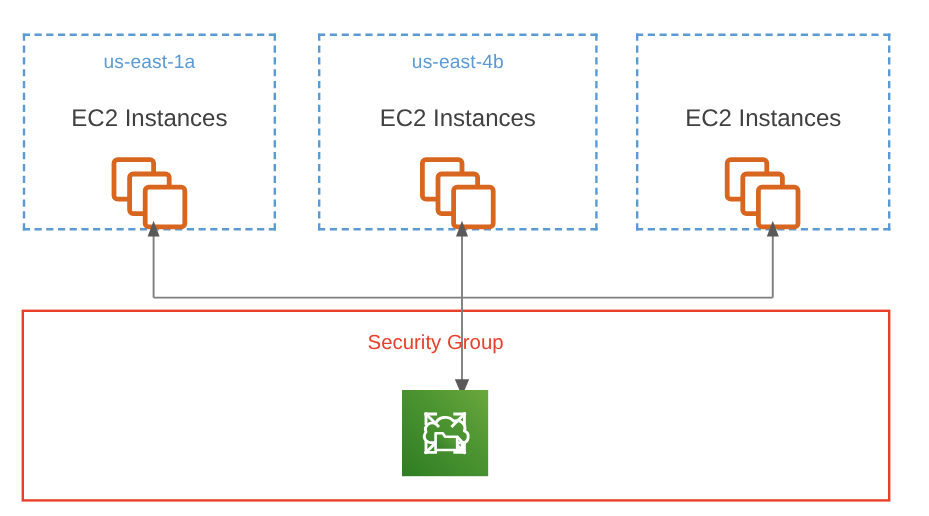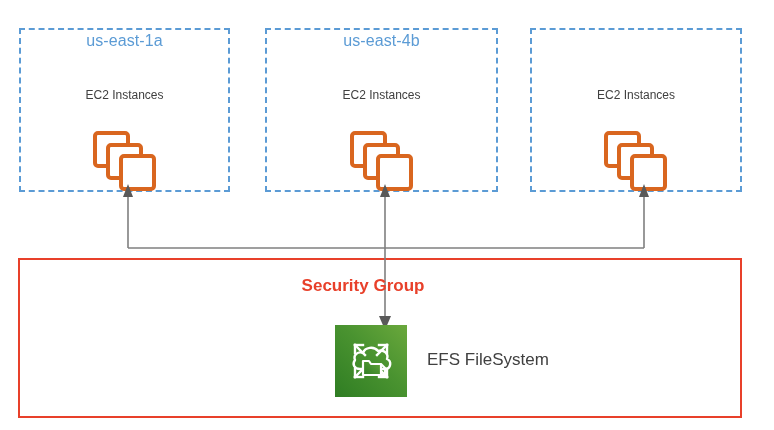--- a/index.html
+++ b/index.html
@@ -28,36 +28,36 @@
     border: 2px dashed #5b9bd5;
     box-sizing: border-box;
     background: transparent;
   }
   .az-1 { left: 19px;  width: 211px; }
   .az-2 { left: 265px; width: 233px; }
   .az-3 { left: 530px; width: 212px; }
 
   .az-title {
     position: absolute;
-    top: 2px;
+    top: 14px;
     left: 0;
     right: 0;
     text-align: center;
     font-size: 16px;
     color: #5b9bd5;
     letter-spacing: .1px;
     white-space: nowrap;
   }
   .az-subtitle {
     position: absolute;
     top: 58px;
     left: 0;
     right: 0;
     text-align: center;
-    font-size: 12px;
+    font-size: 20px;
     color: #404040;
     white-space: nowrap;
   }
 
   
   .ec2-icon {
     position: absolute;
     top: 100px;
     left: 50%;
     transform: translateX(-50%);
@@ -80,21 +80,20 @@
   .sg-title {
     position: absolute;
     left: 0;
     top: 276px;
     width: 726px;
     text-align: center;
     font-size: 17px;
     color: #e8402a;
     white-space: nowrap;
     z-index: 6;
-    font-weight: bold;
   }
 
   
   .efs-icon {
     position: absolute;
     left: 335px;
     top: 325px;
     width: 72px;
     height: 72px;
     z-index: 5;
@@ -214,15 +213,14 @@
         <path d="M52,52 L44,52"></path>
       </g>
 
       <path d="M25,44 C19,44 17,39 20,35 C18,30 23,26 28,28 C30,22 39,21 43,26
                C49,24 54,29 52,34 C57,36 56,44 50,44 Z" fill="none" stroke="#ffffff" stroke-width="2.4" stroke-linejoin="round"></path>
 
       <path d="M28,36 L34,36 L36,39 L46,39 L46,50 L28,50 Z" fill="url(#efsGrad)" stroke="#ffffff" stroke-width="2.2" stroke-linejoin="round"></path>
       <path d="M46,39 L50,43 L50,50 L46,50" fill="none" stroke="#ffffff" stroke-width="2.2" stroke-linejoin="round"></path>
     </svg>
   </div>
-  <div class="efs-label">EFS FileSystem</div>
 
 </div>
 
 </body></html>

